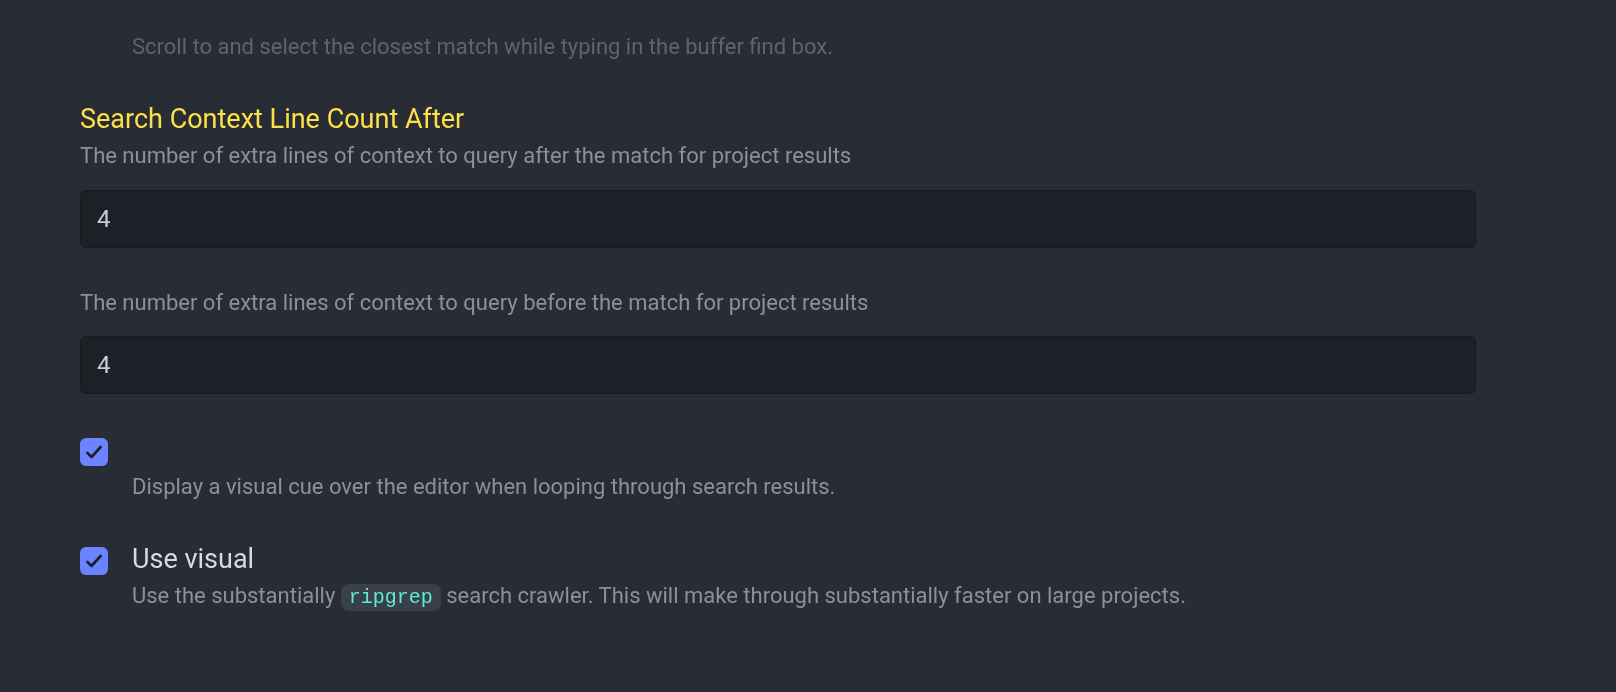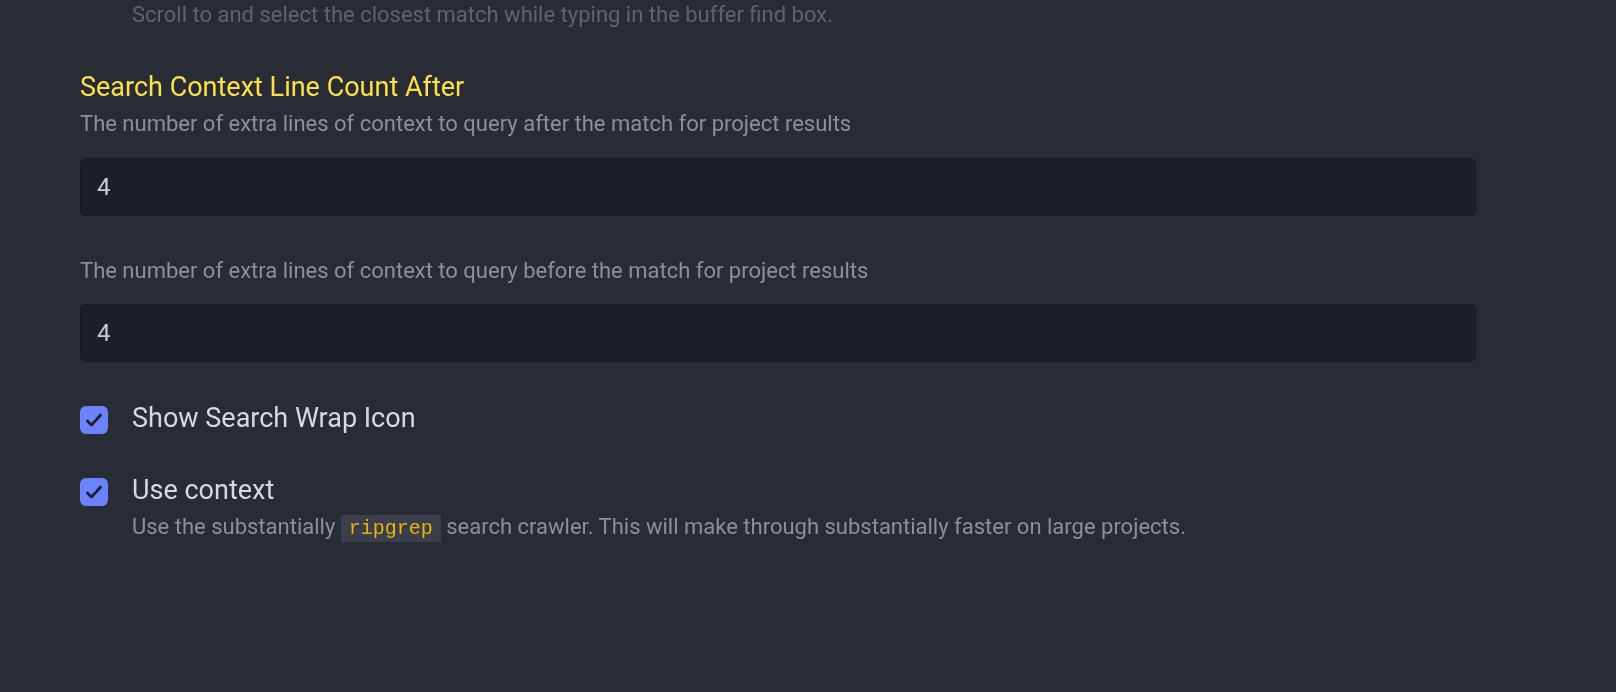--- a/index.html
+++ b/index.html
@@ -12,20 +12,21 @@
     color: #d7dae0;
     overflow: hidden;
     position: relative;
   }
 
   .settings-wrapper {
     padding-left: 80px;
     padding-right: 140px;
     padding-top: 0;
     box-sizing: border-box;
+    margin-top: 32px;
   }
 
   .truncated-desc {
     color: #8b919c;
     font-size: 22px;
     line-height: 1.4;
     margin: 0 0 40px 52px;
     opacity: 0.55;
   }
 
@@ -96,25 +97,25 @@
   }
 
   .checkbox-label {
     font-size: 27px;
     color: #d7dae0;
     font-weight: 400;
   }
 
   code.inline {
     background: #3a3f4b;
-    border-radius: 0;
+    border-radius: 8px;
     padding: 2px 8px;
     font-family: "SFMono-Regular", Consolas, "Liberation Mono", Menlo, monospace;
     font-size: 20px;
-    color: #eab308;
+    color: #5eead4;
   }
 
   .annotation-arrow {
     position: absolute;
     pointer-events: none;
     z-index: 10;
   }
 </style>
 </head>
 <body>
@@ -134,32 +135,32 @@
     <input class="setting-input" type="text" value="4" style="">
   </div>
 
   <div class="setting-block">
     <div class="checkbox-row">
       <div class="checkbox">
         <svg viewBox="0 0 24 24">
             <polyline points="4 13 9 18 20 6"></polyline>
           </svg>
       </div>
-      <span class="checkbox-label">Show Search Wrap Icon</span>
     </div>
+    <p class="setting-desc indent">Display a visual cue over the editor when looping through search results.</p>
   </div>
 
   <div class="setting-block">
     <div class="checkbox-row">
       <div class="checkbox">
         <svg viewBox="0 0 24 24">
             <polyline points="4 13 9 18 20 6"></polyline>
           </svg>
       </div>
-      <span class="checkbox-label">Use context</span>
+      <span class="checkbox-label">Use visual</span>
     </div>
     <p class="setting-desc indent">
       <span>Use the substantially </span><code class="inline">ripgrep</code><span> search crawler. This will make through substantially faster on large projects.</span>
     </p>
   </div>
 
 </div>
 
 <svg class="annotation-arrow" width="1616" height="692">
   <defs>

